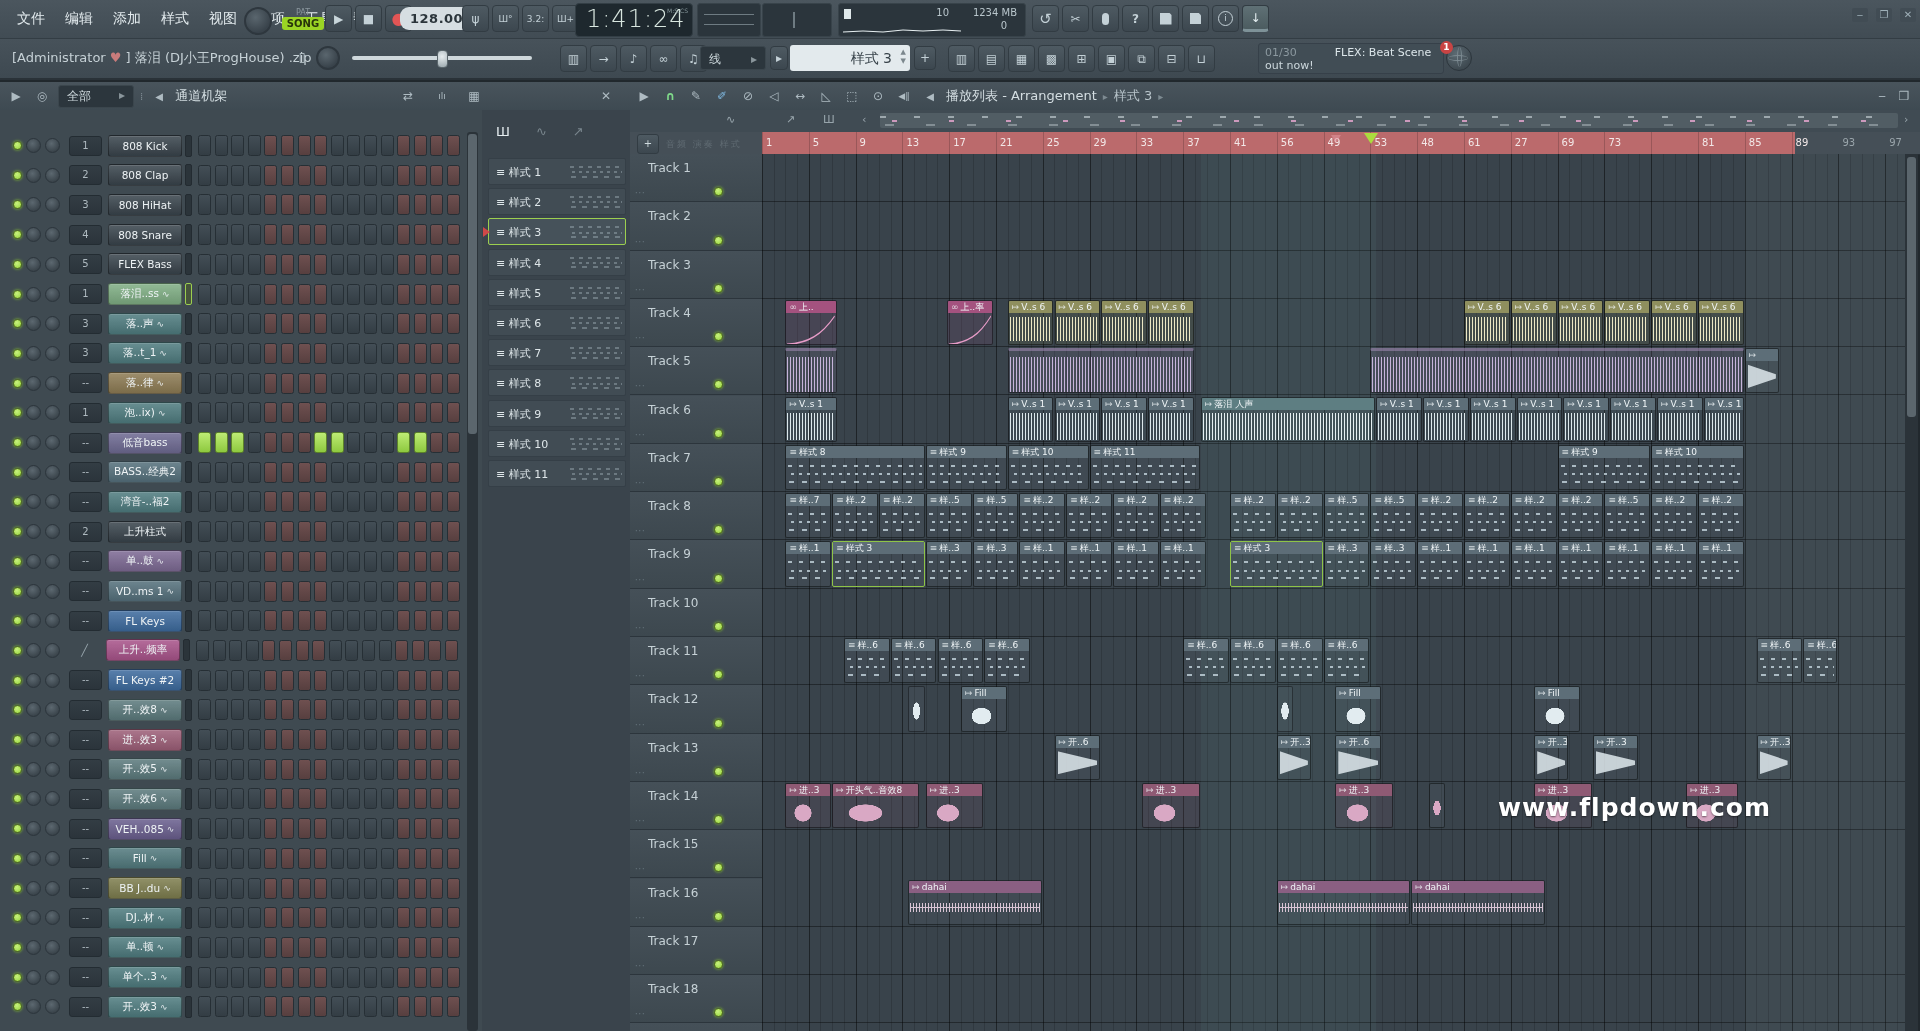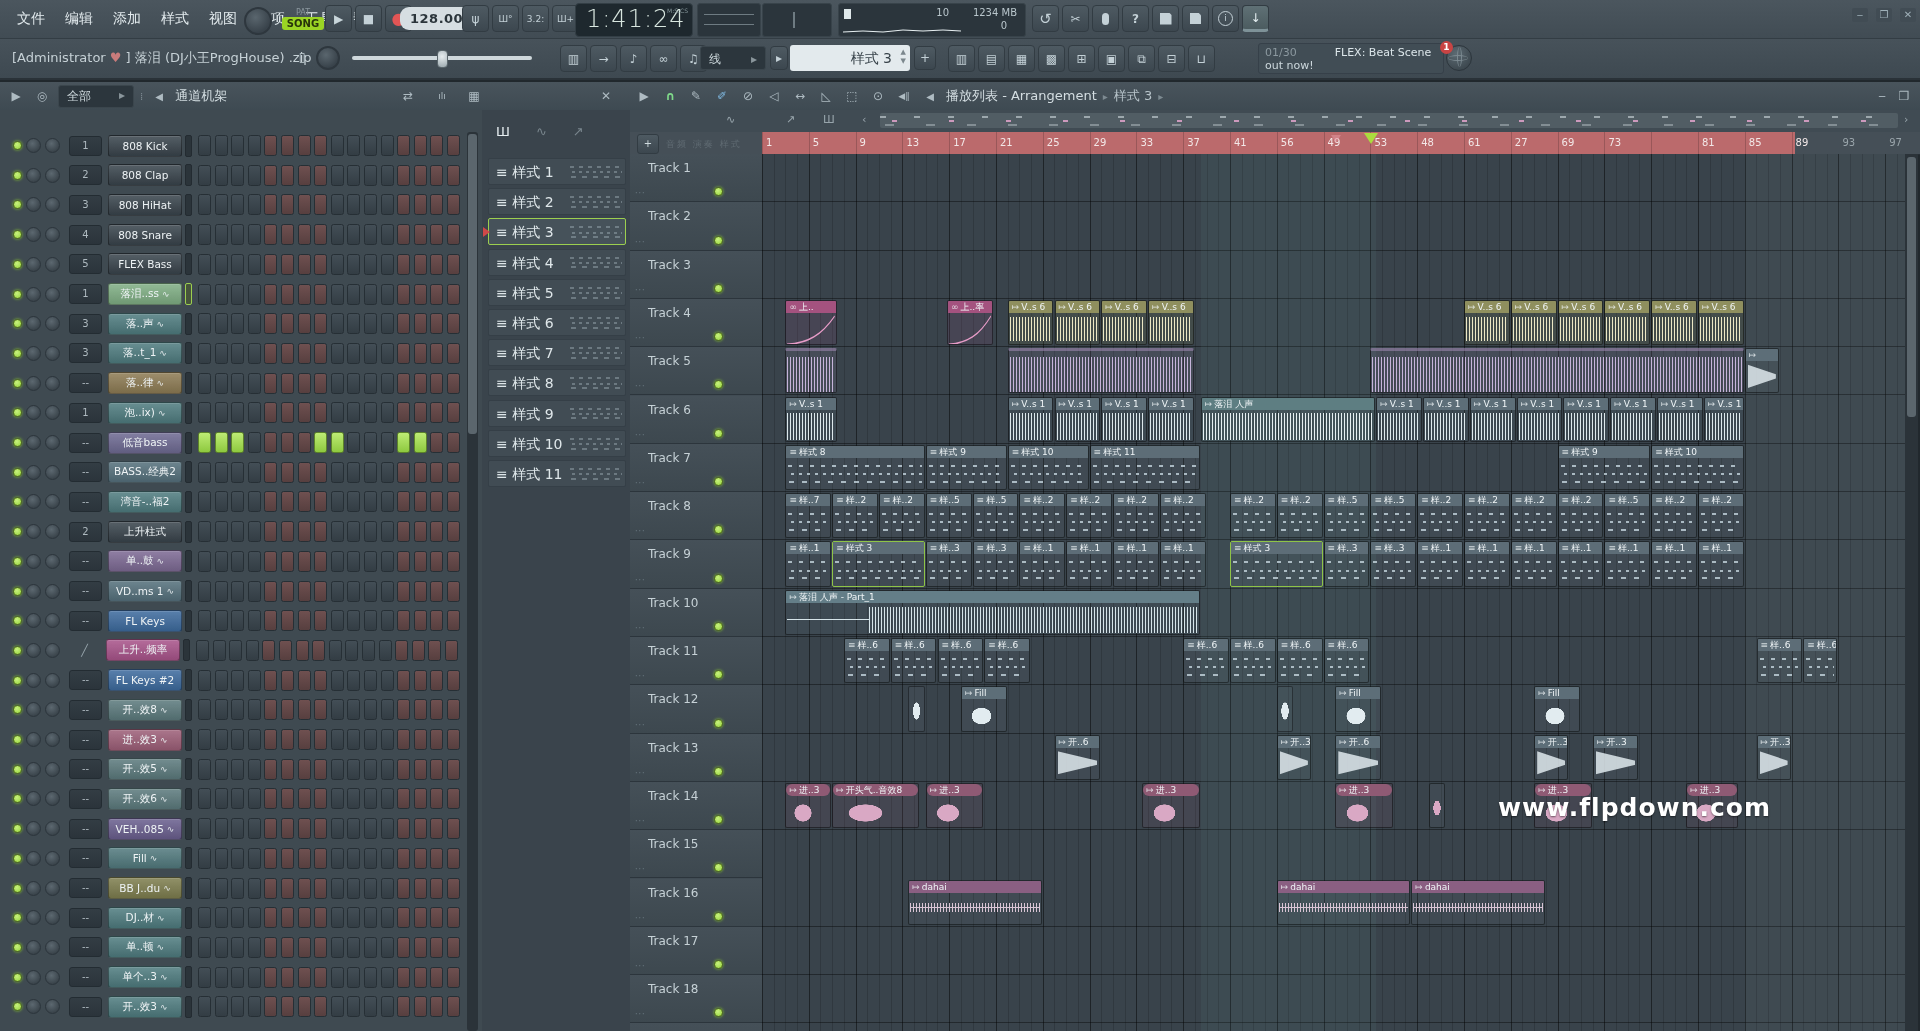--- a/index.html
+++ b/index.html
@@ -68,21 +68,21 @@
   .steps{display:flex;margin-left:6px;}
   .cell{width:13px;height:21px;border-radius:2.5px;margin-right:3.6px;background:linear-gradient(#434e56,#333d44);border:1px solid #262f35;box-sizing:border-box;}
   .cell.r{background:linear-gradient(#6f5050,#573f3f);}
   .cell.g{background:linear-gradient(#bdeb74,#8ec93f);border-color:#5d8429;}
   .cr-scroll{position:absolute;left:467px;top:132px;width:11px;height:899px;background:#2b3339;border-radius:3px;}
   .cr-scroll i{position:absolute;left:1px;width:9px;top:2px;height:300px;background:#5b666d;border-radius:3px;}
   
   .picker{position:absolute;left:482px;top:110px;width:148px;height:921px;background:#3a444c;border-right:1px solid #272f35;}
   .picker .tabs{position:absolute;left:14px;top:14px;display:flex;gap:26px;color:#79868d;font-size:13px;}
   .picker .tabs .on{color:#e6eef1;}
-  .prow{position:absolute;left:6px;width:138px;height:27px;background:#414c54;border:1px solid #353f47;border-radius:2px;color:#dfe7ea;font-size:14px;line-height:27px;padding-left:7px;box-sizing:border-box;white-space:nowrap;}
+  .prow{position:absolute;left:6px;width:138px;height:27px;background:#414c54;border:1px solid #353f47;border-radius:2px;color:#dfe7ea;font-size:11px;line-height:27px;padding-left:7px;box-sizing:border-box;white-space:nowrap;}
   .prow .th{position:absolute;right:3px;top:4px;bottom:4px;width:52px;opacity:.3;
      background:repeating-linear-gradient(90deg,#cfe0e8 0 4px,transparent 4px 9px) 0 20%/100% 2px no-repeat,
                 repeating-linear-gradient(90deg,#cfe0e8 0 3px,transparent 3px 7px) 2px 55%/100% 2px no-repeat,
                 repeating-linear-gradient(90deg,#cfe0e8 0 5px,transparent 5px 11px) 1px 85%/100% 2px no-repeat;}
   .prow.on{border:1px solid #9ccf4f;background:#46525a;}
   .pcur{position:absolute;left:-6px;width:0;height:0;border-left:7px solid #d04848;border-top:5px solid transparent;border-bottom:5px solid transparent;}
   
   .pl-strip{position:absolute;left:630px;top:110px;width:1290px;height:22px;background:#404b53;border-bottom:1px solid #2b343b;}
   .pl-strip .ic{position:absolute;top:3px;color:#97a4ab;font-size:11px;}
   .ovbar{position:absolute;left:250px;top:3px;width:1018px;height:15px;background:#515d64;border-radius:2px;
@@ -126,21 +126,21 @@
   .horn{position:absolute;left:2px;right:2px;top:14px;bottom:3px;background:#dfe9ed;opacity:.85;
         clip-path:polygon(0 6%,100% 42%,100% 58%,0 94%);}
   .k-auto{background:rgba(164,82,140,.14);}   .k-auto .hd{background:#a4527f;}
   .k-aud_olive{background:rgba(125,125,75,.16);} .k-aud_olive .hd{background:#8f8f5e;}
   .k-aud_slate{background:rgba(95,115,125,.14);} .k-aud_slate .hd{background:#5d6e78;}
   .k-aud_teal{background:rgba(94,126,130,.18);}  .k-aud_teal .hd{background:#5e7e82;}
   .k-aud_big{background:rgba(100,126,136,.13);}  .k-aud_big .hd{background:#647e88;}
   .k-wave_purple{background:rgba(150,130,170,.15);border-top:3px solid rgba(170,145,190,.5);}
   .k-pat .hd{background:#5d6d77;}
   .k-fill .hd,.k-decay .hd{background:#5d6e78;}
-  .k-blob{background:rgba(150,90,120,.13);} .k-blob .hd{background:#8f5a74;border-radius:6px;}
+  .k-blob{background:rgba(150,90,120,.13);} .k-blob .hd{background:#8f5a74;}
   .k-strip .hd{background:#8a5f82;}
   .k-mini{border:1px solid rgba(0,0,0,.4);}
   .wm{position:absolute;left:1498px;top:793px;font-size:25px;font-weight:bold;color:#ffffff;text-shadow:0 1px 2px rgba(0,0,0,.5);letter-spacing:1px;}
 </style>
 </head>
 <body>
 
 <div class="bar1">
   <div class="menu" id="menu-bar">
       <span>文件</span>
@@ -1603,25 +1603,20 @@
       <div class="dash"></div>
     </div>
     <div class="clip k-pat" style="left: 889.2px; width: 45.8px; top: 387.4px; height: 45.3px;">
       <div class="hd"><b>≡</b>样..1</div>
       <div class="dash"></div>
     </div>
     <div class="clip k-pat" style="left: 936px; width: 45.8px; top: 387.4px; height: 45.3px;">
       <div class="hd"><b>≡</b>样..1</div>
       <div class="dash"></div>
     </div>
-    <div class="clip k-aud_big" style="left: 23.4px; width: 414.35px; top: 435.7px; height: 45.3px;">
-      <div class="hd" style="background: rgb(100, 126, 136);"><b>↦</b>落泪 人声 - Part_1</div>
-      <div class="wv" style="--wc: #d6e4e9; top: 16px; height: 26px; left: 20%;"></div>
-      <div class="wvline" style="--wc: #d6e4e9; top: 28px; width: 20%;"></div>
-    </div>
     <div class="clip k-pat" style="left: 81.9px; width: 45.8px; top: 484px; height: 45.3px;">
       <div class="hd"><b>≡</b>样..6</div>
       <div class="dash"></div>
     </div>
     <div class="clip k-pat" style="left: 128.7px; width: 45.8px; top: 484px; height: 45.3px;">
       <div class="hd"><b>≡</b>样..6</div>
       <div class="dash"></div>
     </div>
     <div class="clip k-pat" style="left: 175.5px; width: 45.8px; top: 484px; height: 45.3px;">
       <div class="hd"><b>≡</b>样..6</div>

